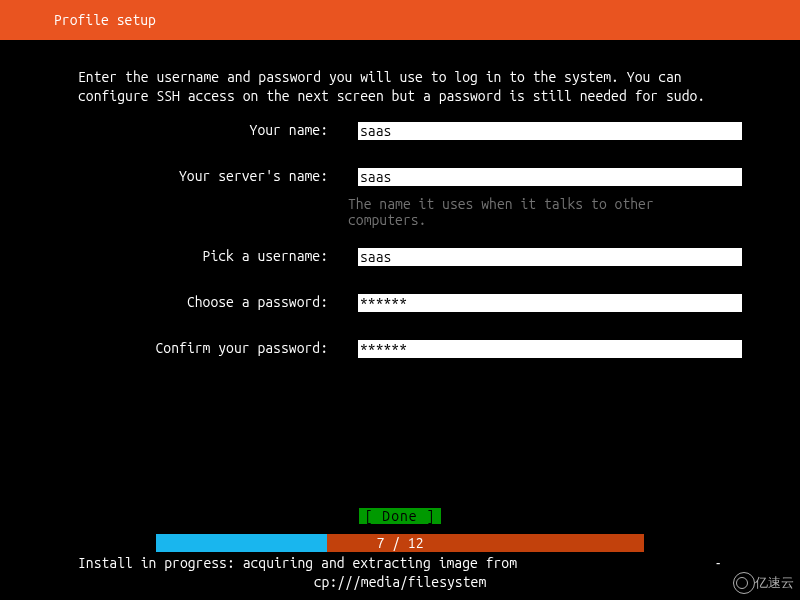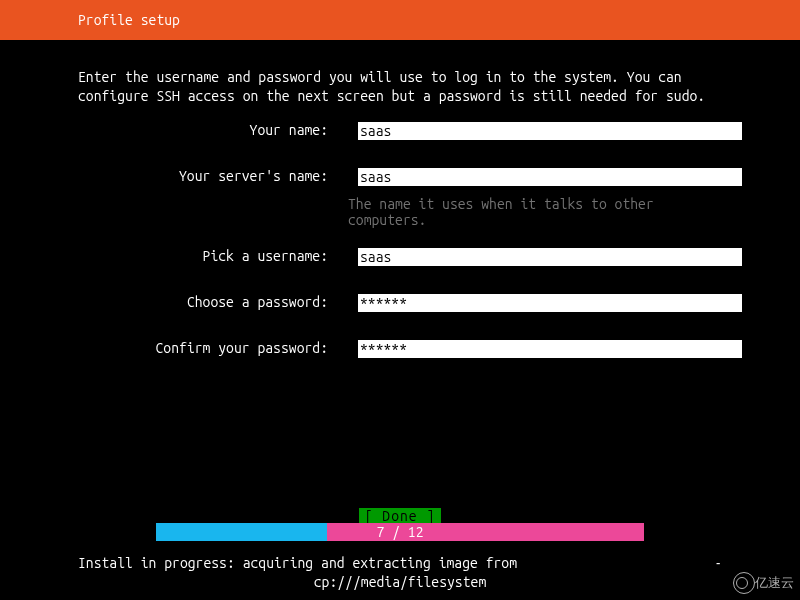--- a/index.html
+++ b/index.html
@@ -15,21 +15,21 @@
       font-size: 14px;
       color: #ffffff;
       overflow: hidden;
       position: relative;
     }
     .header {
       background: #e95420;
       height: 40px;
       display: flex;
       align-items: center;
-      padding-left: 78px;
+      padding-left: 54px;
       color: #ffffff;
     }
     .description {
       padding: 28px 78px 16px 78px;
       line-height: 1.35;
       color: #ffffff;
     }
     .form-area {
       padding: 0 78px;
     }
@@ -76,25 +76,25 @@
     .done-btn {
       display: inline-block;
       background: #009900;
       color: #000000;
       padding: 0 6px;
       font-weight: normal;
       letter-spacing: 1px;
     }
     .progress-container {
       position: absolute;
-      bottom: 59px;
+      bottom: 48px;
       left: 156px;
       right: 156px;
       height: 18px;
-      background: #ec4899;
+      background: #c2410c;
       display: flex;
     }
     .progress-fill {
       background: #19b6ee;
       height: 100%;
     }
     .progress-text {
       position: absolute;
       left: 0;
       right: 0;

